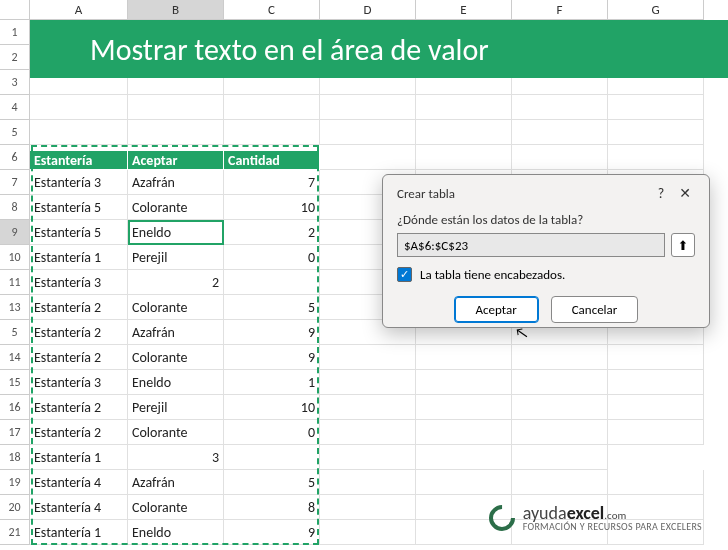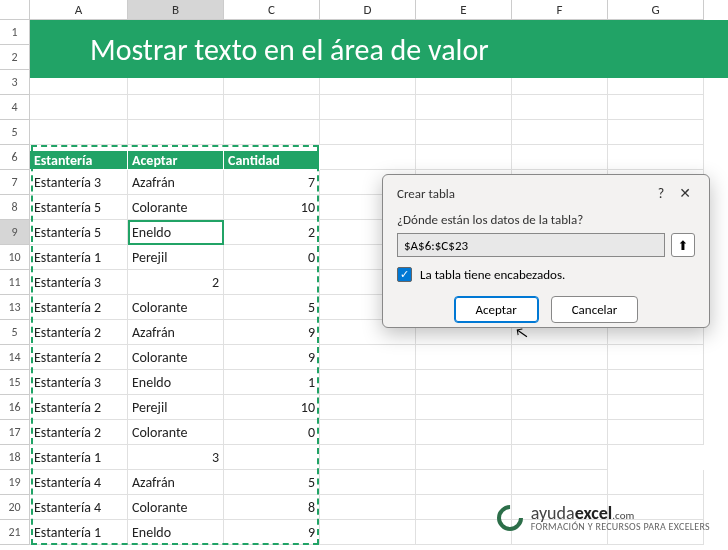--- a/index.html
+++ b/index.html
@@ -39,21 +39,21 @@
   .dialog-body .prompt { margin-bottom:6px; color:#333;}
   .range-row { display:flex; gap:6px; margin-bottom:10px;}
   .range-input { flex:1; background:#e8e8e8; border:1px solid #888; padding:3px 6px; font-size:13px; font-family:inherit;}
   .range-btn { width:24px; height:24px; border:1px solid #888; background:#fff; display:flex; align-items:center; justify-content:center; border-radius:3px; cursor:pointer;}
   .chk-row { display:flex; align-items:center; gap:8px; margin-bottom:14px;}
   .chk { width:15px; height:15px; border:1px solid #666; background:#0078d4; display:flex; align-items:center; justify-content:center; color:#fff; font-size:11px; border-radius:2px;}
   .btn-row { display:flex; justify-content:center; gap:12px; }
   .btn { border:1px solid #888; background:#fff; padding:5px 20px; border-radius:4px; font-size:13px; cursor:pointer; min-width:85px; text-align:center;}
   .btn.primary { border:1px solid #0078d4; box-shadow:0 0 0 1px #0078d4 inset; }
   .cursor { position:absolute; left:515px; top:324px; z-index:30; font-size:15px; transform:rotate(-10deg);}
-  .logo-wrap { position:absolute; right:18px; bottom:18px; z-index:15; display:flex; align-items:center; gap:8px; color:#2c6e49;margin-top:48px;}
+  .logo-wrap { position:absolute; right:26px; bottom:18px; z-index:15; display:flex; align-items:center; gap:8px; color:#2c6e49;margin-top:48px;}
   .logo-ring { width:26px; height:26px; border:4px solid #2c6e49; border-top-color:transparent; border-radius:50%; transform:rotate(45deg);}
   .logo-txt { line-height:1; }
   .logo-main { font-size:18px; font-weight:400; color:#444;}
   .logo-main b { color:#222; font-weight:700;}
   .logo-sub { font-size:10px; letter-spacing:0.3px; color:#666;}
 </style>
 </head>
 <body>
 
 <div class="sheet">

